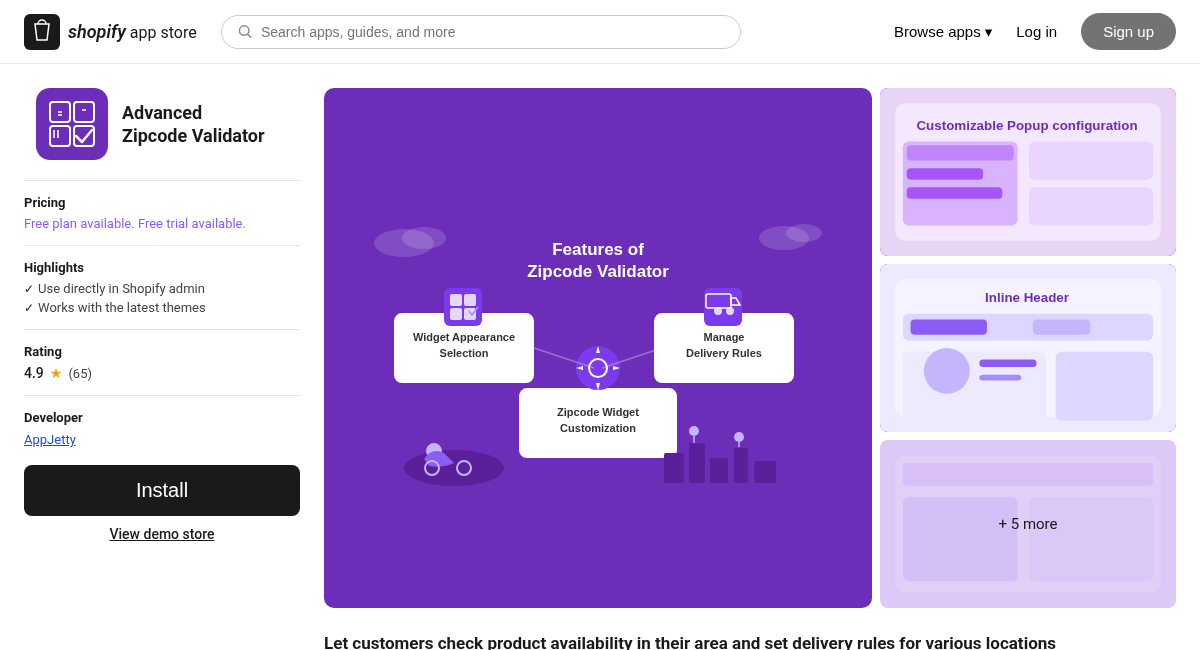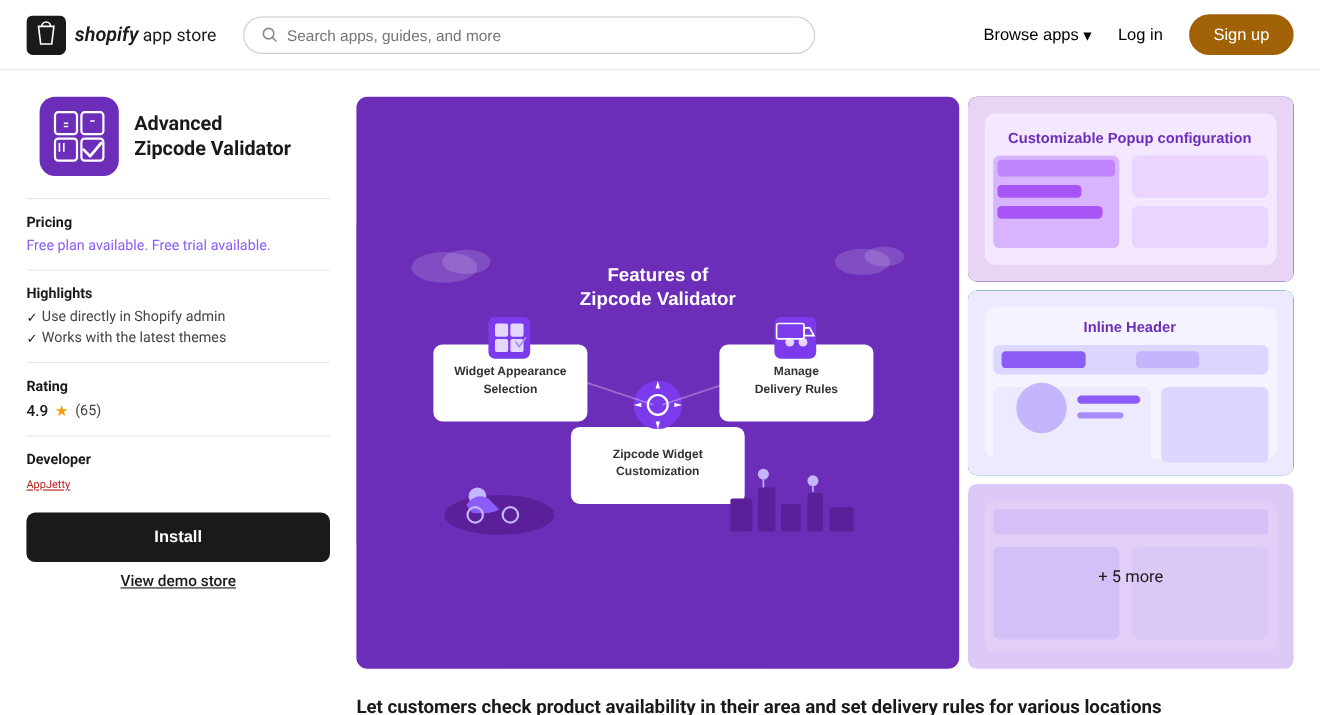--- a/index.html
+++ b/index.html
@@ -42,21 +42,21 @@
       margin-left: auto; display: flex; align-items: center; gap: 24px;
     }
     .browse-apps-btn {
       background: none; border: none; cursor: pointer; font-size: 15px; font-weight: 500;
       display: flex; align-items: center; gap: 4px;
     }
     .log-in-btn {
       background: none; border: none; cursor: pointer; font-size: 15px; font-weight: 500;
     }
     .sign-up-btn {
-      background: #a16207; color: #fff; border: none; border-radius: 24px;
+      background: #737373; color: #fff; border: none; border-radius: 24px;
       padding: 10px 22px; font-size: 15px; font-weight: 500; cursor: pointer;
     }
 
     
     .main-content {
       display: flex; gap: 0;
       padding: 24px 24px 0 24px;
       max-width: 1200px;
     }
 
@@ -101,25 +101,25 @@
       display: flex; align-items: flex-start; gap: 4px;
     }
     .checkmark { color: #1a1a1a; font-size: 12px; margin-top: 1px; }
     .rating-row {
       display: flex; align-items: center; gap: 6px; margin-top: 4px;
     }
     .rating-num { font-size: 14px; font-weight: 500; }
     .star { color: #f59e0b; font-size: 14px; }
     .rating-count { font-size: 13px; color: #444; }
     .developer-link {
-      color: #b91c1c; text-decoration: underline; font-size: 10px; cursor: pointer;
+      color: #1d4ed8; text-decoration: underline; font-size: 13px; cursor: pointer;
     }
     .install-btn {
       width: 100%; background: #1a1a1a; color: #fff; border: none;
-      border-radius: 8px; padding: 14px; font-size: 15px; font-weight: 700;
+      border-radius: 8px; padding: 14px; font-size: 20px; font-weight: 400;
       cursor: pointer; margin-top: 18px; margin-bottom: 10px;
     }
     .demo-link {
       display: block; text-align: center; font-size: 14px; font-weight: 500;
       color: #1a1a1a; text-decoration: underline; cursor: pointer;
     }
 
     
     .content-area {
       flex: 1; min-width: 0;

